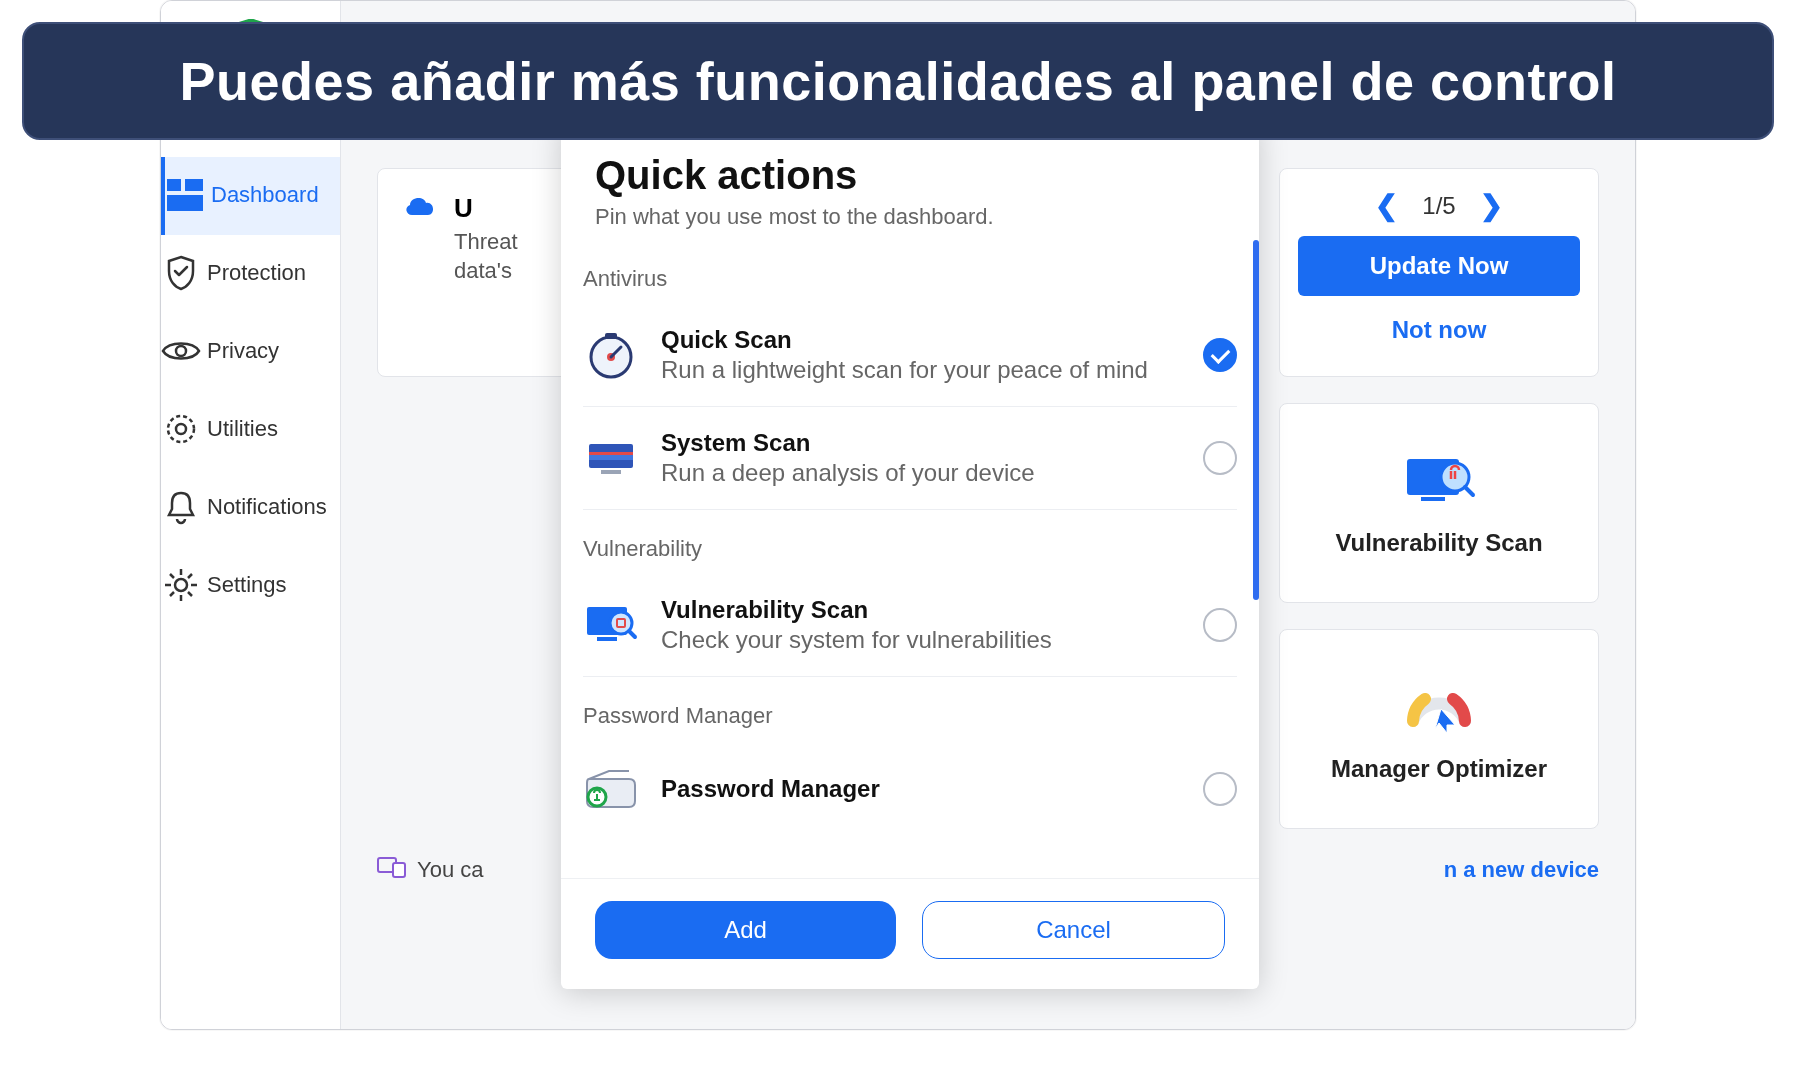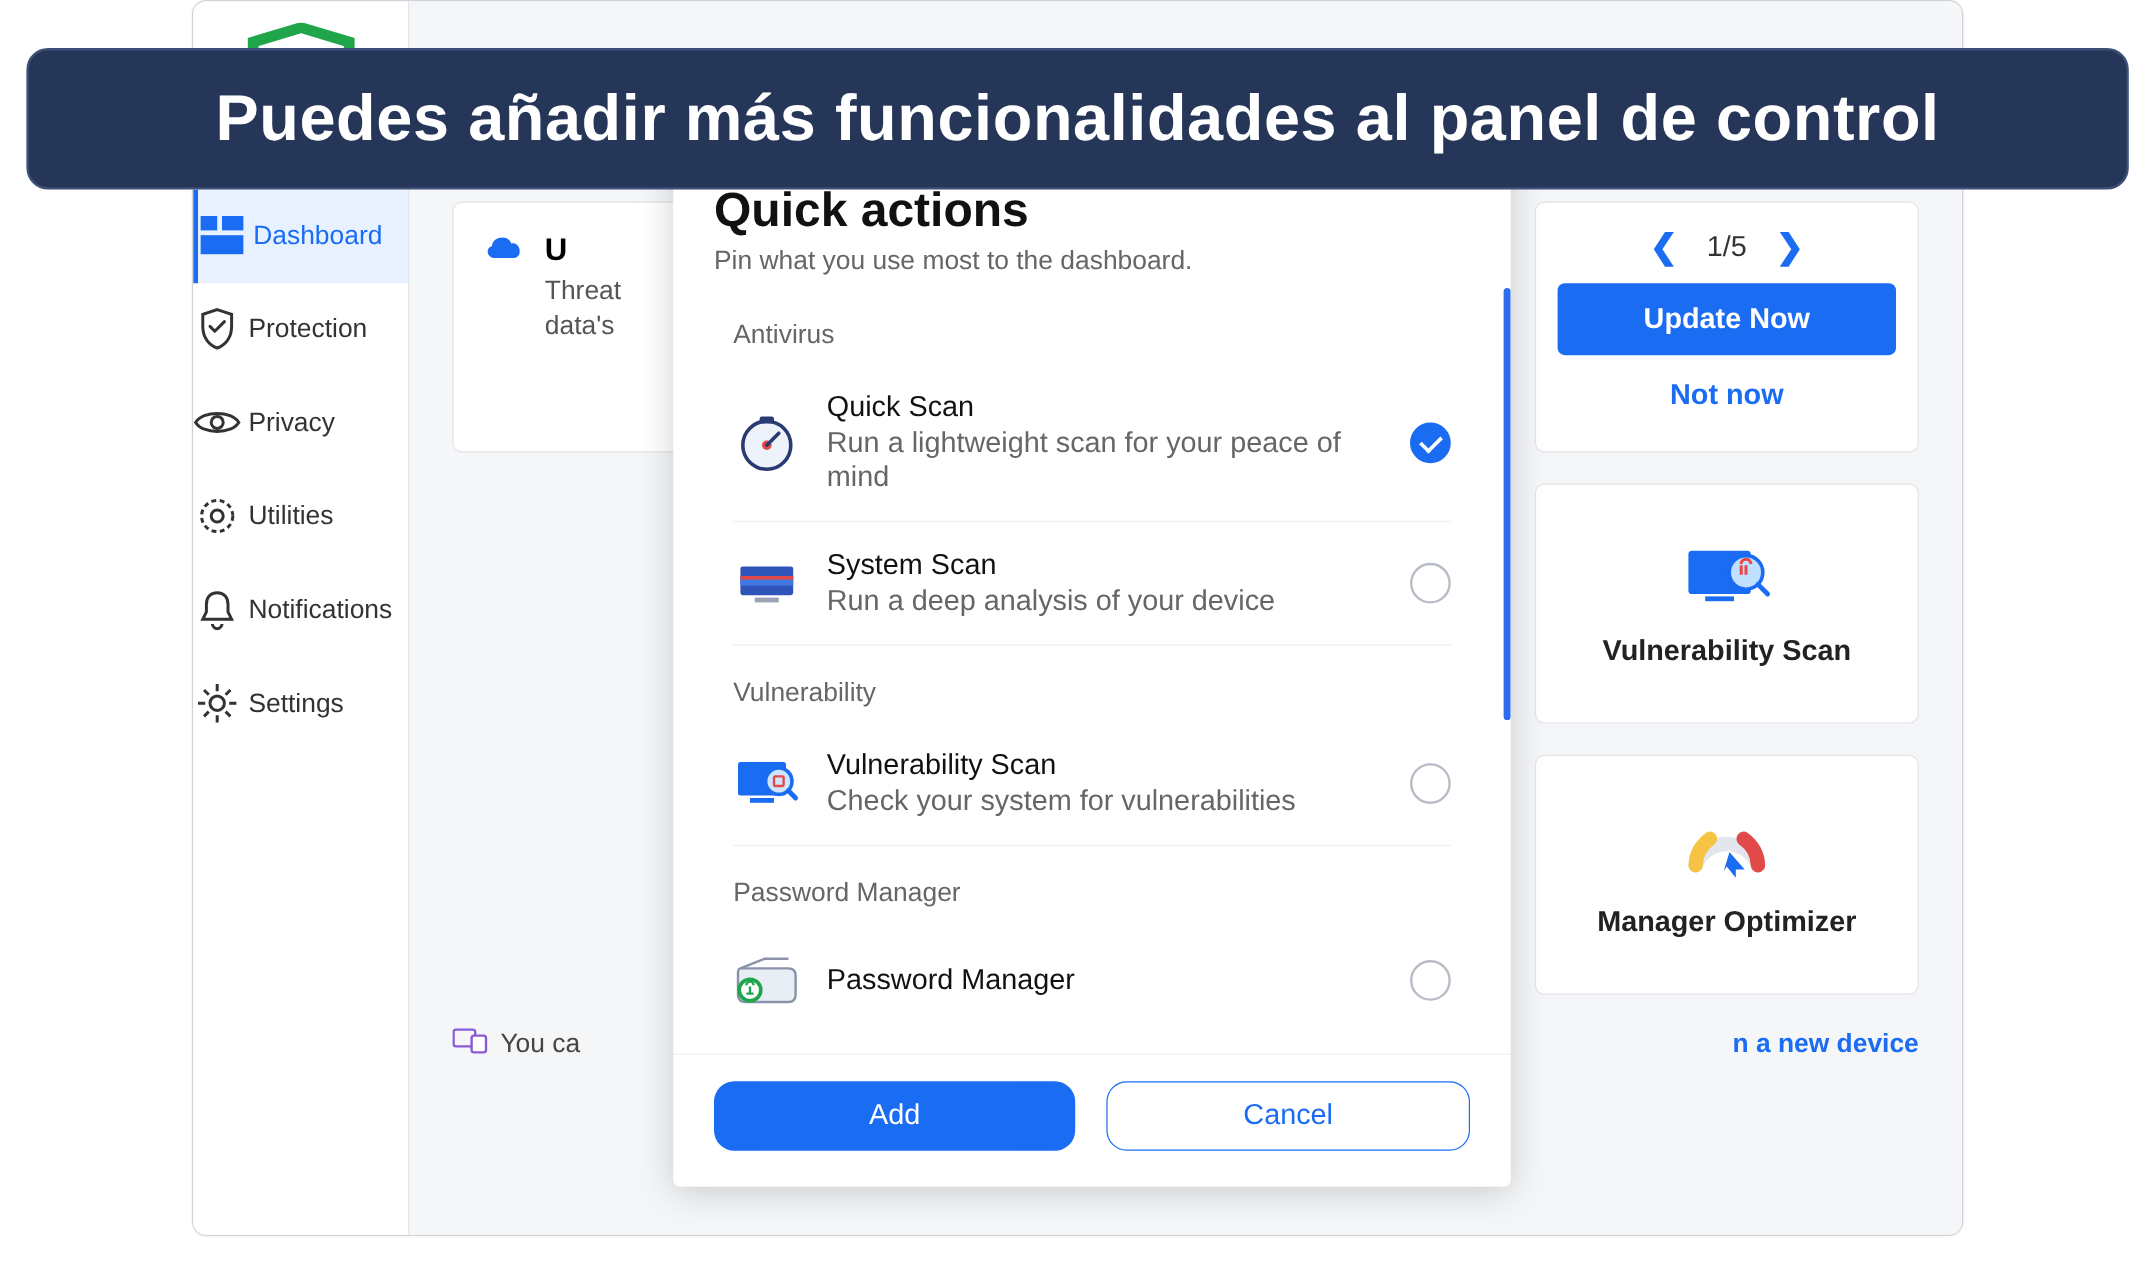--- a/index.html
+++ b/index.html
@@ -151,35 +151,35 @@
   }
   .modal-header {
     padding: 34px 34px 10px;
   }
   .modal-title { font-size: 40px; font-weight:700; color:#111; margin:0; }
   .modal-sub   { font-size: 22px; color:#666; margin-top:6px; }
 
   .modal-body {
     flex:1;
     overflow:hidden;
-    padding: 0 50px;
+    padding: 0 22px;
     position:relative;
   }
   .section-label {
     font-size: 22px; color:#666; margin: 26px 0 12px;
   }
   .qa-item {
     display:flex; align-items:center; gap: 22px;
     padding: 22px 0;
     border-bottom: 1px solid #eceef2;
   }
   .qa-item:last-child { border-bottom:none; }
   .qa-icon { width:56px; height:52px; flex:none; display:flex; align-items:center; justify-content:center; }
   .qa-text { flex:1; }
-  .qa-title { font-size: 24px; font-weight:400; color:#111; }
+  .qa-title { font-size: 24px; font-weight:700; color:#111; }
   .qa-desc  { font-size: 24px; color:#666; margin-top:2px; }
   .qa-toggle {
     width: 34px; height:34px; border:2px solid #b7bcc6; border-radius:50%;
     flex:none;
   }
   .qa-toggle.on {
     background: var(--blue); border-color: var(--blue);
     display:flex; align-items:center; justify-content:center;
   }
   .qa-toggle.on::after {
@@ -203,21 +203,21 @@
   .mf-btn {
     flex:1; padding: 14px 0; font-size: 24px; font-weight:400;
     border-radius: 17px; cursor:pointer;
   }
   .mf-add    { background: var(--blue); color:#fff; border:none; }
   .mf-cancel { background:#fff; color: var(--blue); border:1px solid var(--blue); }
 
   
   .banner {
     position:absolute;
-    left: 22px; right: 22px; top: 40px;
+    left: 22px; right: 22px; top: 22px;
     background: var(--navy);
     color:#fff;
     border: 2px solid #3e4f78;
     border-radius: 18px;
     padding: 26px 30px;
     font-size: 54px;
     font-weight: 700;
     text-align:center;
     letter-spacing: 0.5px;
   }

